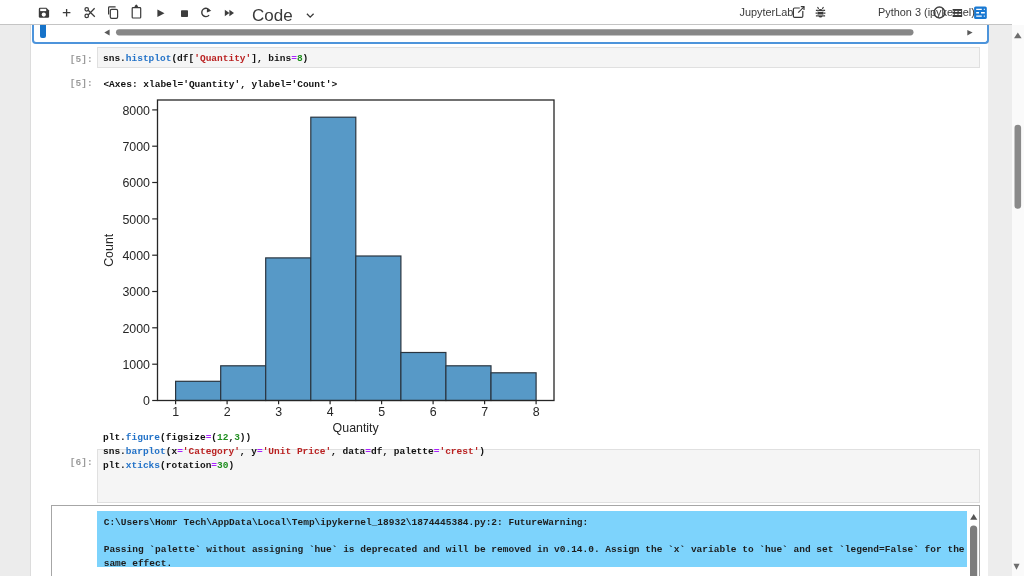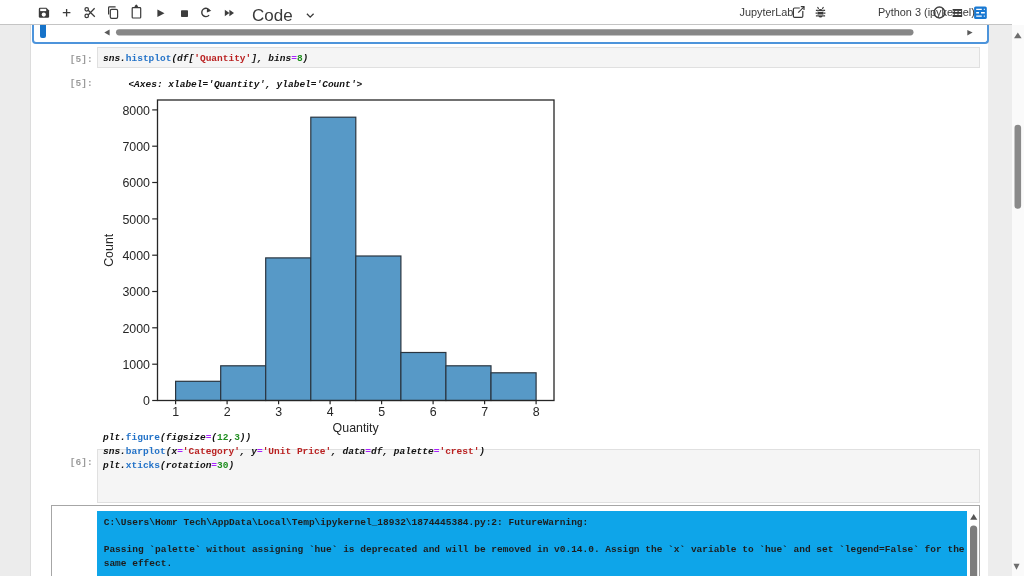--- a/index.html
+++ b/index.html
@@ -3,21 +3,21 @@
 <meta charset="utf-8">
 <style>
   * { margin:0; padding:0; box-sizing:border-box; }
   html,body { width:1024px; height:576px; overflow:hidden; background:#fff;
     font-family:"Liberation Sans", sans-serif; }
   .abs { position:absolute; }
   .mono { font-family:"Liberation Mono", monospace; font-size:9.5px; font-weight:bold;
     white-space:pre; }
   .code { line-height:14.2px; }
   .prompt { color:#9b9b9b; }
-  .kb { color:#111;font-style:italic; }
+  .kb { color:#111; }
   .fn { color:#2272c8;text-align:center; }
   .st { color:#ba2121;text-align:right; }
   .nm { color:#1e8e1e; }
   .op { color:#aa22ff; }
 </style>
 </head>
 <body>
 
 <div class="abs" style="left:0; top:25px; width:31px; height:551px; background:#ececec; border-right:1px solid #dcdcdc;"></div>
 
@@ -102,21 +102,21 @@
 </svg>
 <div class="abs" style="left:252px; top:6px; font-size:17px; color:#3a3a3a;">Code</div>
 <div class="abs" style="left:739.5px; top:6.2px; font-size:10.9px; color:#3a3a3a;">JupyterLab</div>
 <div class="abs" style="left:835px; top:6.2px; font-size:10.9px; color:#3a3a3a;margin-left:43px;">Python 3 (ipykernel)</div>
 
 <div class="abs mono prompt" style="left:69.8px; top:53.6px;">[5]:</div>
 <div class="abs" style="left:97.3px; top:47px; width:883.2px; height:21.4px; background:#f5f5f5; border:1px solid #e0e0e0;"></div>
 <div class="abs mono code" style="left:103px; top:52.2px;"><span class="kb">sns.</span><span class="fn">histplot</span><span class="kb">(df[</span><span class="st">'Quantity'</span><span class="kb">], bins</span><span class="op">=</span><span class="nm">8</span><span class="kb">)</span></div>
 
 <div class="abs mono prompt" style="left:69.8px; top:78.1px;">[5]:</div>
-<div class="abs mono code kb" style="left:103.4px; top:78.1px;margin-left:25px;">&lt;Axes: xlabel='Quantity', ylabel='Count'&gt;</div>
+<div class="abs mono code kb" style="left:103.4px; top:78.1px;">&lt;Axes: xlabel='Quantity', ylabel='Count'&gt;</div>
 
 <svg class="abs" style="left:95px; top:95px;" width="475" height="345" viewBox="0 0 475 345">
   <g transform="translate(-95,-95)">
 
     <g fill="#5799c7" stroke="#2a3540" stroke-width="1.2">
       <rect x="175.6" y="381.3" width="45.1" height="19.2"></rect>
       <rect x="220.7" y="365.8" width="45.0" height="34.7"></rect>
       <rect x="265.7" y="257.9" width="45.1" height="142.6"></rect>
       <rect x="310.8" y="117.2" width="45.0" height="283.3"></rect>
       <rect x="355.8" y="256.0" width="45.1" height="144.5"></rect>
@@ -174,21 +174,21 @@
   </g>
 </svg>
 
 <div class="abs mono prompt" style="left:69.8px; top:456.8px;">[6]:</div>
 <div class="abs" style="left:97.3px; top:449.4px; width:883.2px; height:54px; background:#f5f5f5; border:1px solid #e0e0e0;"></div>
 <div class="abs mono code" style="left:103px; top:431px;"><span class="kb">plt.</span><span class="fn">figure</span><span class="kb">(figsize</span><span class="op">=</span><span class="kb">(</span><span class="nm">12</span><span class="kb">,</span><span class="nm">3</span><span class="kb">))</span>
 <span class="kb">sns.</span><span class="fn">barplot</span><span class="kb">(x</span><span class="op">=</span><span class="st">'Category'</span><span class="kb">, y</span><span class="op">=</span><span class="st">'Unit Price'</span><span class="kb">, data</span><span class="op">=</span><span class="kb">df, palette</span><span class="op">=</span><span class="st">'crest'</span><span class="kb">)</span>
 <span class="kb">plt.</span><span class="fn">xticks</span><span class="kb">(rotation</span><span class="op">=</span><span class="nm">30</span><span class="kb">)</span></div>
 
 <div class="abs" style="left:51px; top:505.3px; width:929.3px; height:71px; background:#fff; border:1.5px solid #a6a6a6; border-bottom:none;"></div>
-<div class="abs" style="left:97.3px; top:511.4px; width:869.5px; height:65px; background:#0ea5e9; overflow:hidden;">
+<div class="abs" style="left:97.3px; top:511.4px; width:869.5px; height:56px; background:#7dd3fc; overflow:hidden;">
   <div class="abs mono" style="left:6.4px; top:4.9px; line-height:13.6px; color:#1d1d1d;">C:\Users\Homr Tech\AppData\Local\Temp\ipykernel_18932\1874445384.py:2: FutureWarning:
 
 Passing `palette` without assigning `hue` is deprecated and will be removed in v0.14.0. Assign the `x` variable to `hue` and set `legend=False` for the
 same effect.</div>
 </div>
 <svg class="abs" style="left:966px; top:508px;" width="16" height="68" viewBox="0 0 16 68">
   <polygon points="4.2,11.8 11.3,11.8 7.7,5.9" fill="#555"></polygon>
   <rect x="4" y="17.5" width="7.2" height="55" rx="3.6" fill="#7d7d7d"></rect>
 </svg>
 

